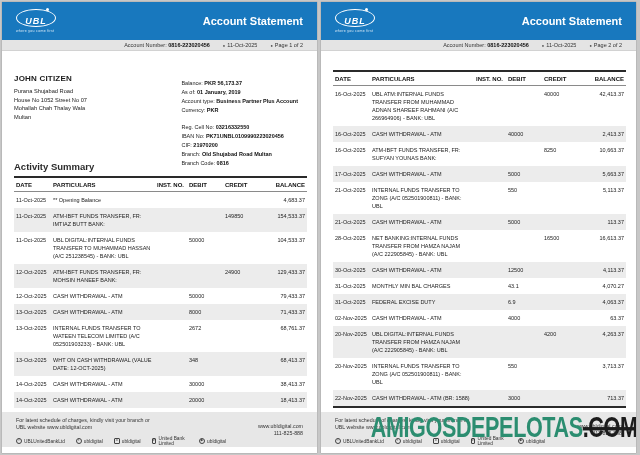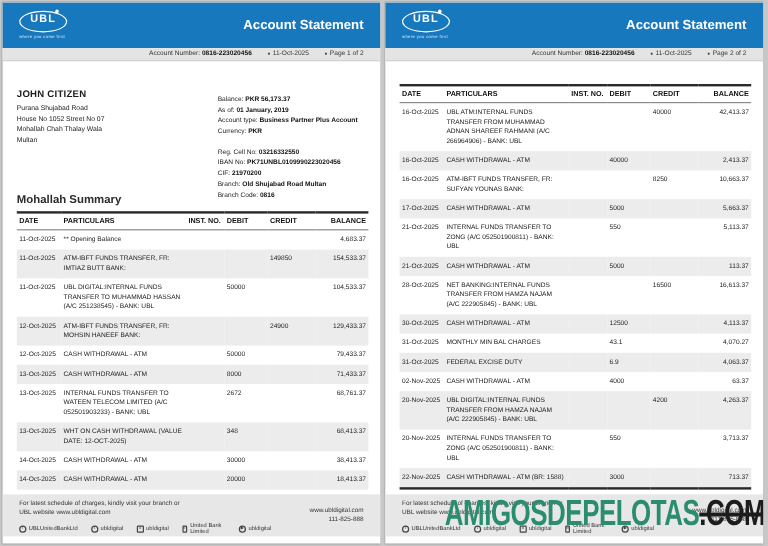--- a/index.html
+++ b/index.html
@@ -15,21 +15,21 @@
     position:relative; width:315px; height:451px;
     background:#ffffff; overflow:hidden;
     box-shadow:0 0 1px rgba(0,0,0,.4);
   }
   
   .hdr { height:38px; background:#1878be; display:flex; align-items:center;
          justify-content:space-between; padding:0 14px; }
   .logo-wrap { display:flex; flex-direction:column; align-items:flex-start; gap:2px; }
   .logo-oval {
     width:40px; height:18px; border:1.6px solid #fff; border-radius:50%;
-    display:flex; align-items:flex-start; justify-content:center; position:relative;
+    display:flex; align-items:flex-end; justify-content:center; position:relative;font-style:italic;
   }
   .logo-oval .logo-txt { color:#fff; font-weight:bold; font-size:9px; letter-spacing:1px; }
   .logo-dot { position:absolute; top:-2px; right:6px; width:3px; height:3px;
               border-radius:50%; background:#fff; }
   .logo-tag { color:#dcebf7; font-size:3.5px; letter-spacing:.3px; }
   .hdr-title { color:#fff; font-weight:bold; font-size:11px;margin-left:18px; }
   
   .meta-bar { height:11px; background:#e4e4e4; display:flex; align-items:center;
               justify-content:flex-end; gap:13px; font-size:5.5px; color:#333;
               padding-right:14px; border-bottom:1px solid #d2d2d2; }
@@ -126,21 +126,21 @@
           <div class="detail-line"><span class="lbl">Currency:</span> <span class="val">PKR</span></div>
           <div class="detail-gap"></div>
           <div class="detail-line"><span class="lbl">Reg. Cell No:</span> <span class="val">03216332550</span></div>
           <div class="detail-line"><span class="lbl">IBAN No:</span> <span class="val">PK71UNBL0109990223020456</span></div>
           <div class="detail-line"><span class="lbl">CIF:</span> <span class="val">21970200</span></div>
           <div class="detail-line"><span class="lbl">Branch:</span> <span class="val">Old Shujabad Road Multan</span></div>
           <div class="detail-line"><span class="lbl">Branch Code:</span> <span class="val">0816</span></div>
         </div>
     </div>
 
-    <div class="activity-title">Mohallah Summary</div>
+    <div class="activity-title">Activity Summary</div>
 
     <div class="table-wrap">
       <table class="tx">
         <colgroup>
           <col class="c-date">
             <col class="c-part">
             <col class="c-inst">
           <col class="c-deb">
             <col class="c-cred">
             <col class="c-bal">

